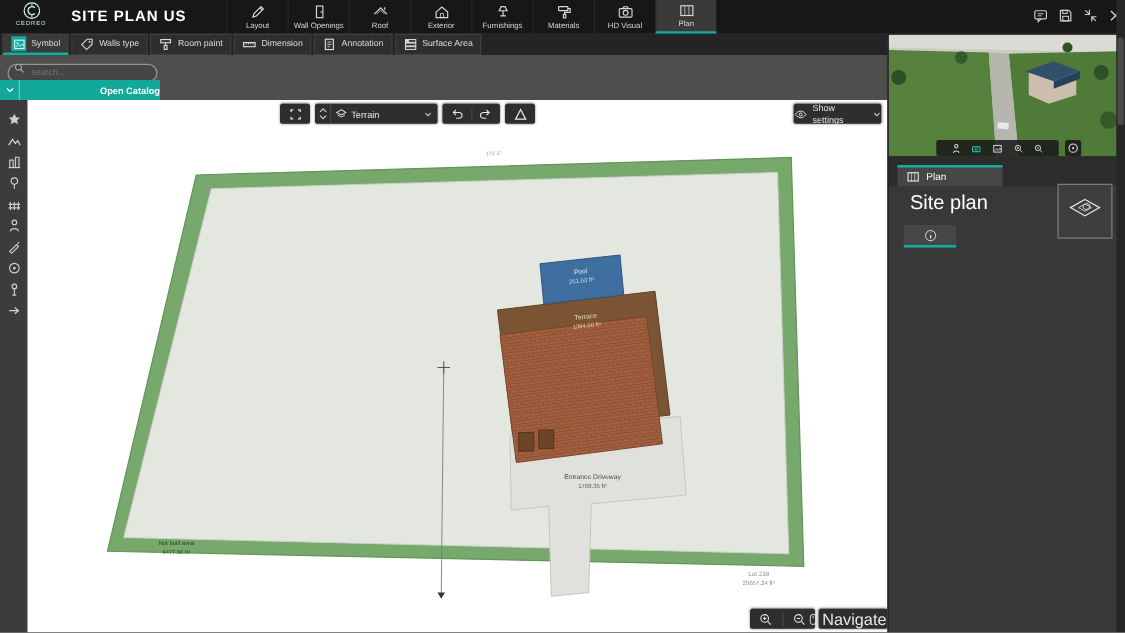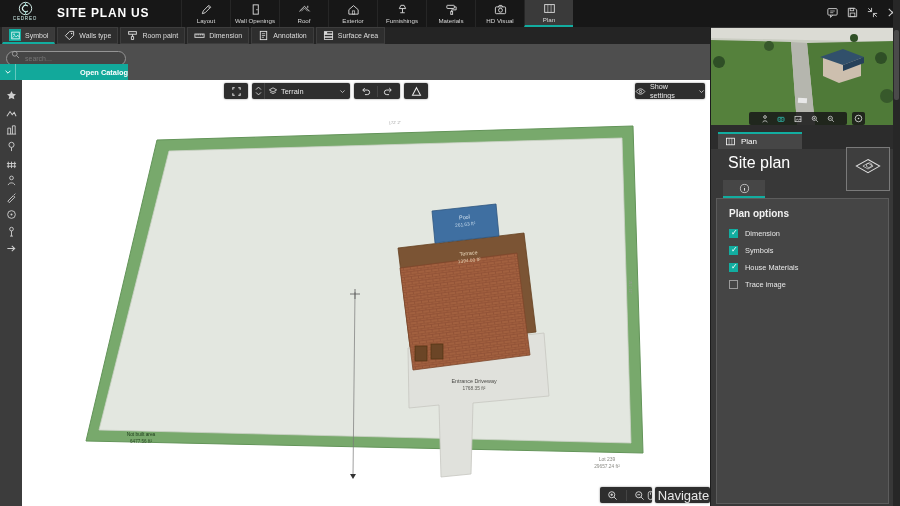--- a/index.html
+++ b/index.html
@@ -581,38 +581,19 @@
 
     <div class="infotab">
       <span>
           <svg width="11" height="11" viewBox="0 0 14 14">
             <circle cx="7" cy="7" r="5.2" fill="none" stroke="#ddd" stroke-width="1"></circle>
             <path d="M7 6.4v3.4M7 4.1v.3" stroke="#ddd" stroke-width="1.3"></path>
           </svg>
         </span>
     </div>
 
-    <div class="content-card">
-      <div class="po-title">Plan options</div>
-      <div class="optrow" style="top:28px">
-        <span class="cb checked"></span>
-        <span class="olbl">Dimension</span>
-      </div>
-      <div class="optrow" style="top:45px">
-        <span class="cb checked"></span>
-        <span class="olbl">Symbols</span>
-      </div>
-      <div class="optrow" style="top:62px">
-        <span class="cb checked"></span>
-        <span class="olbl">House Materials</span>
-      </div>
-      <div class="optrow" style="top:79px">
-        <span class="cb"></span>
-        <span class="olbl">Trace image</span>
-      </div>
-    </div>
   </div>
 
   <div class="scrollstrip">
     <div class="scrollthumb"></div>
   </div>
 
 </div>
 
 </body></html>

